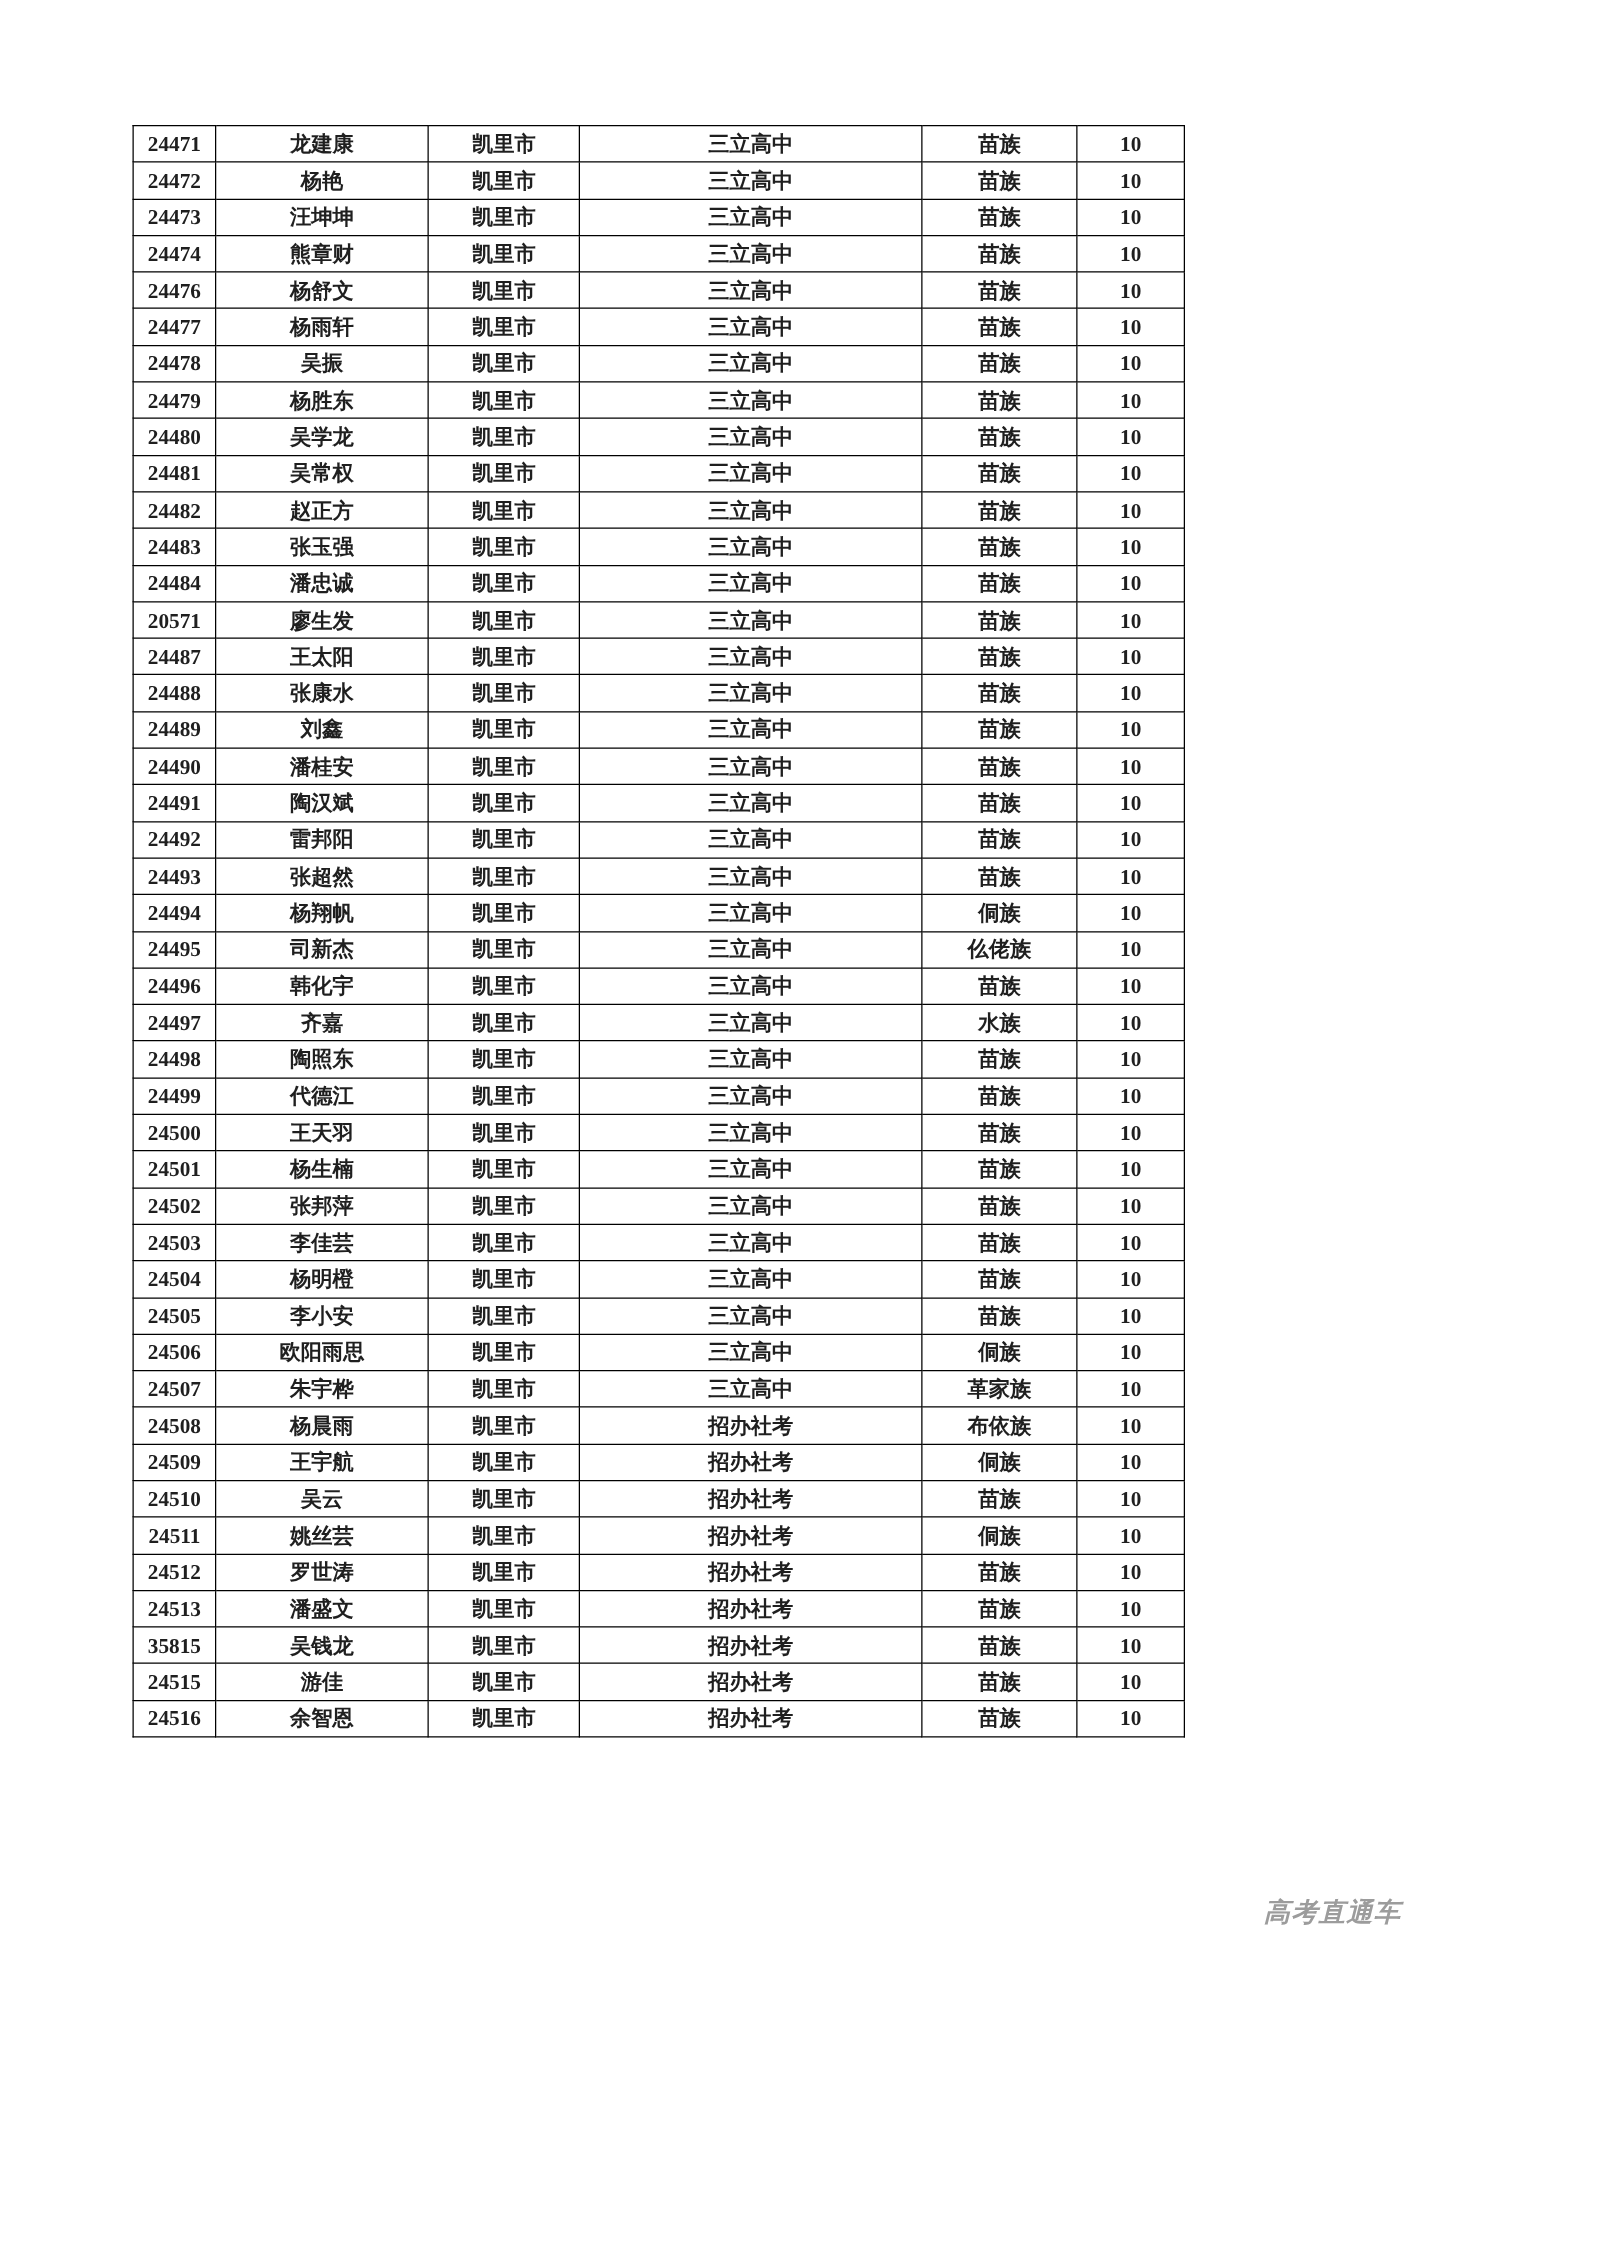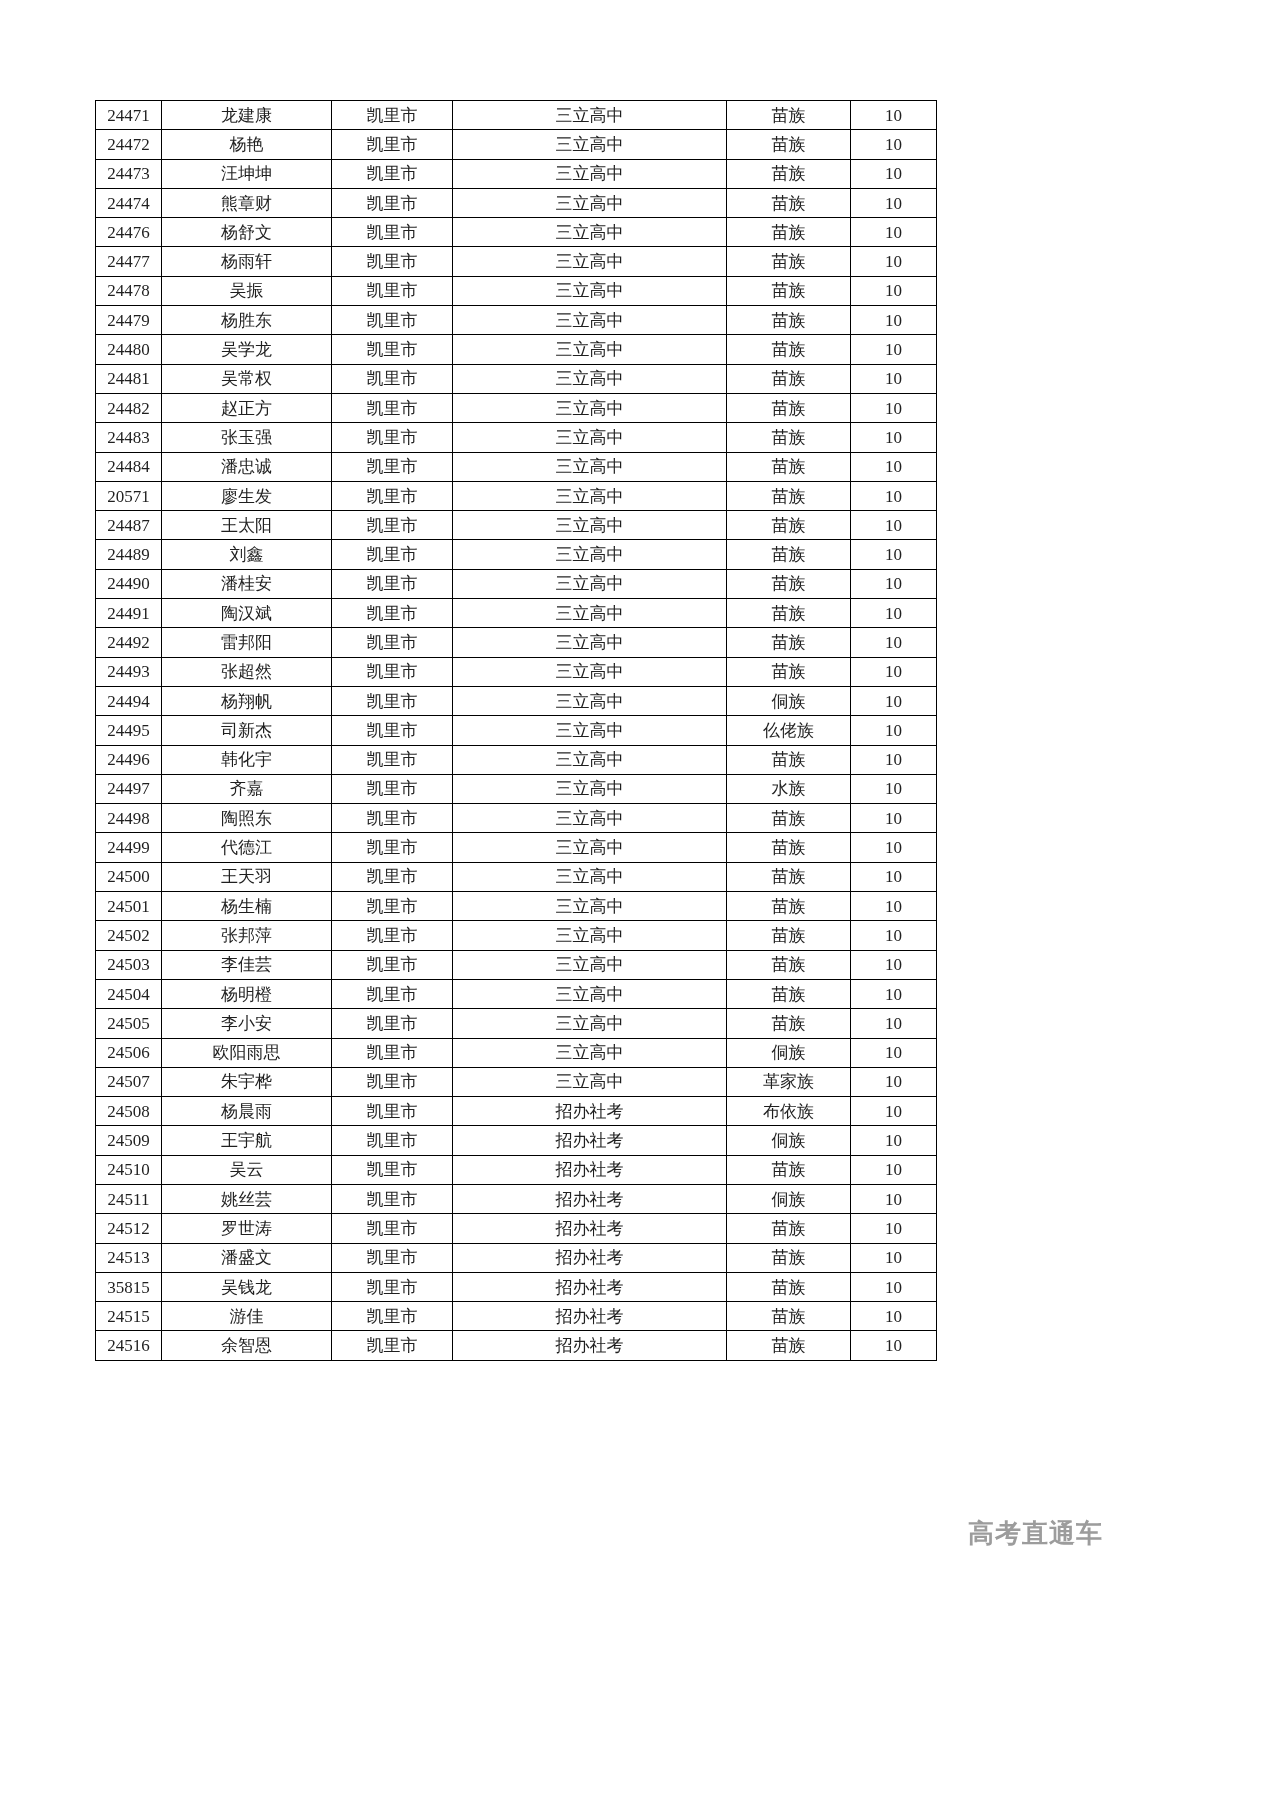--- a/index.html
+++ b/index.html
@@ -15,25 +15,26 @@
     color: #1f1f1f;
     overflow: hidden;
   }
   .page {
     position: absolute;
     inset: 0;
     background: #ffffff;
   }
   table.student-table {
     position: absolute;
-    left: 95px;
+    left: 106px;
     top: 100px;
     border-collapse: collapse;
     table-layout: fixed;
     width: 841px;
+    font-weight: bold;
   }
   table.student-table td {
     border: 1px solid #000000;
     height: 28.3px;
     padding: 0 2px;
     text-align: center;
     vertical-align: middle;
     font-size: 17px;
     line-height: 1;
     white-space: nowrap;
@@ -41,27 +42,28 @@
     color: #1f1f1f;
   }
   col.c-id        { width: 66px;  }
   col.c-name      { width: 170px; }
   col.c-city      { width: 121px; }
   col.c-school    { width: 274px; }
   col.c-ethnicity { width: 124px; }
   col.c-quota     { width: 86px;  }
   .watermark {
     position: absolute;
-    left: 968px;
+    left: 1011px;
     top: 1516px;
     font-family: "Liberation Sans", "DejaVu Sans", sans-serif;
-    font-size: 26px;
+    font-size: 21px;
     font-weight: bold;
     color: #9c9c9c;
     letter-spacing: 1px;
+    font-style: italic;
   }
 </style>
 </head>
 <body>
 
 <div class="page">
 
   <table class="student-table">
     <colgroup>
       <col class="c-id">
@@ -186,20 +188,28 @@
         </tr>
         <tr>
           <td>24487</td>
           <td>王太阳</td>
           <td>凯里市</td>
           <td>三立高中</td>
           <td>苗族</td>
           <td>10</td>
         </tr>
         <tr>
+          <td>24488</td>
+          <td>张康水</td>
+          <td>凯里市</td>
+          <td>三立高中</td>
+          <td>苗族</td>
+          <td>10</td>
+        </tr>
+        <tr>
           <td>24489</td>
           <td>刘鑫</td>
           <td>凯里市</td>
           <td>三立高中</td>
           <td>苗族</td>
           <td>10</td>
         </tr>
         <tr>
           <td>24490</td>
           <td>潘桂安</td>

